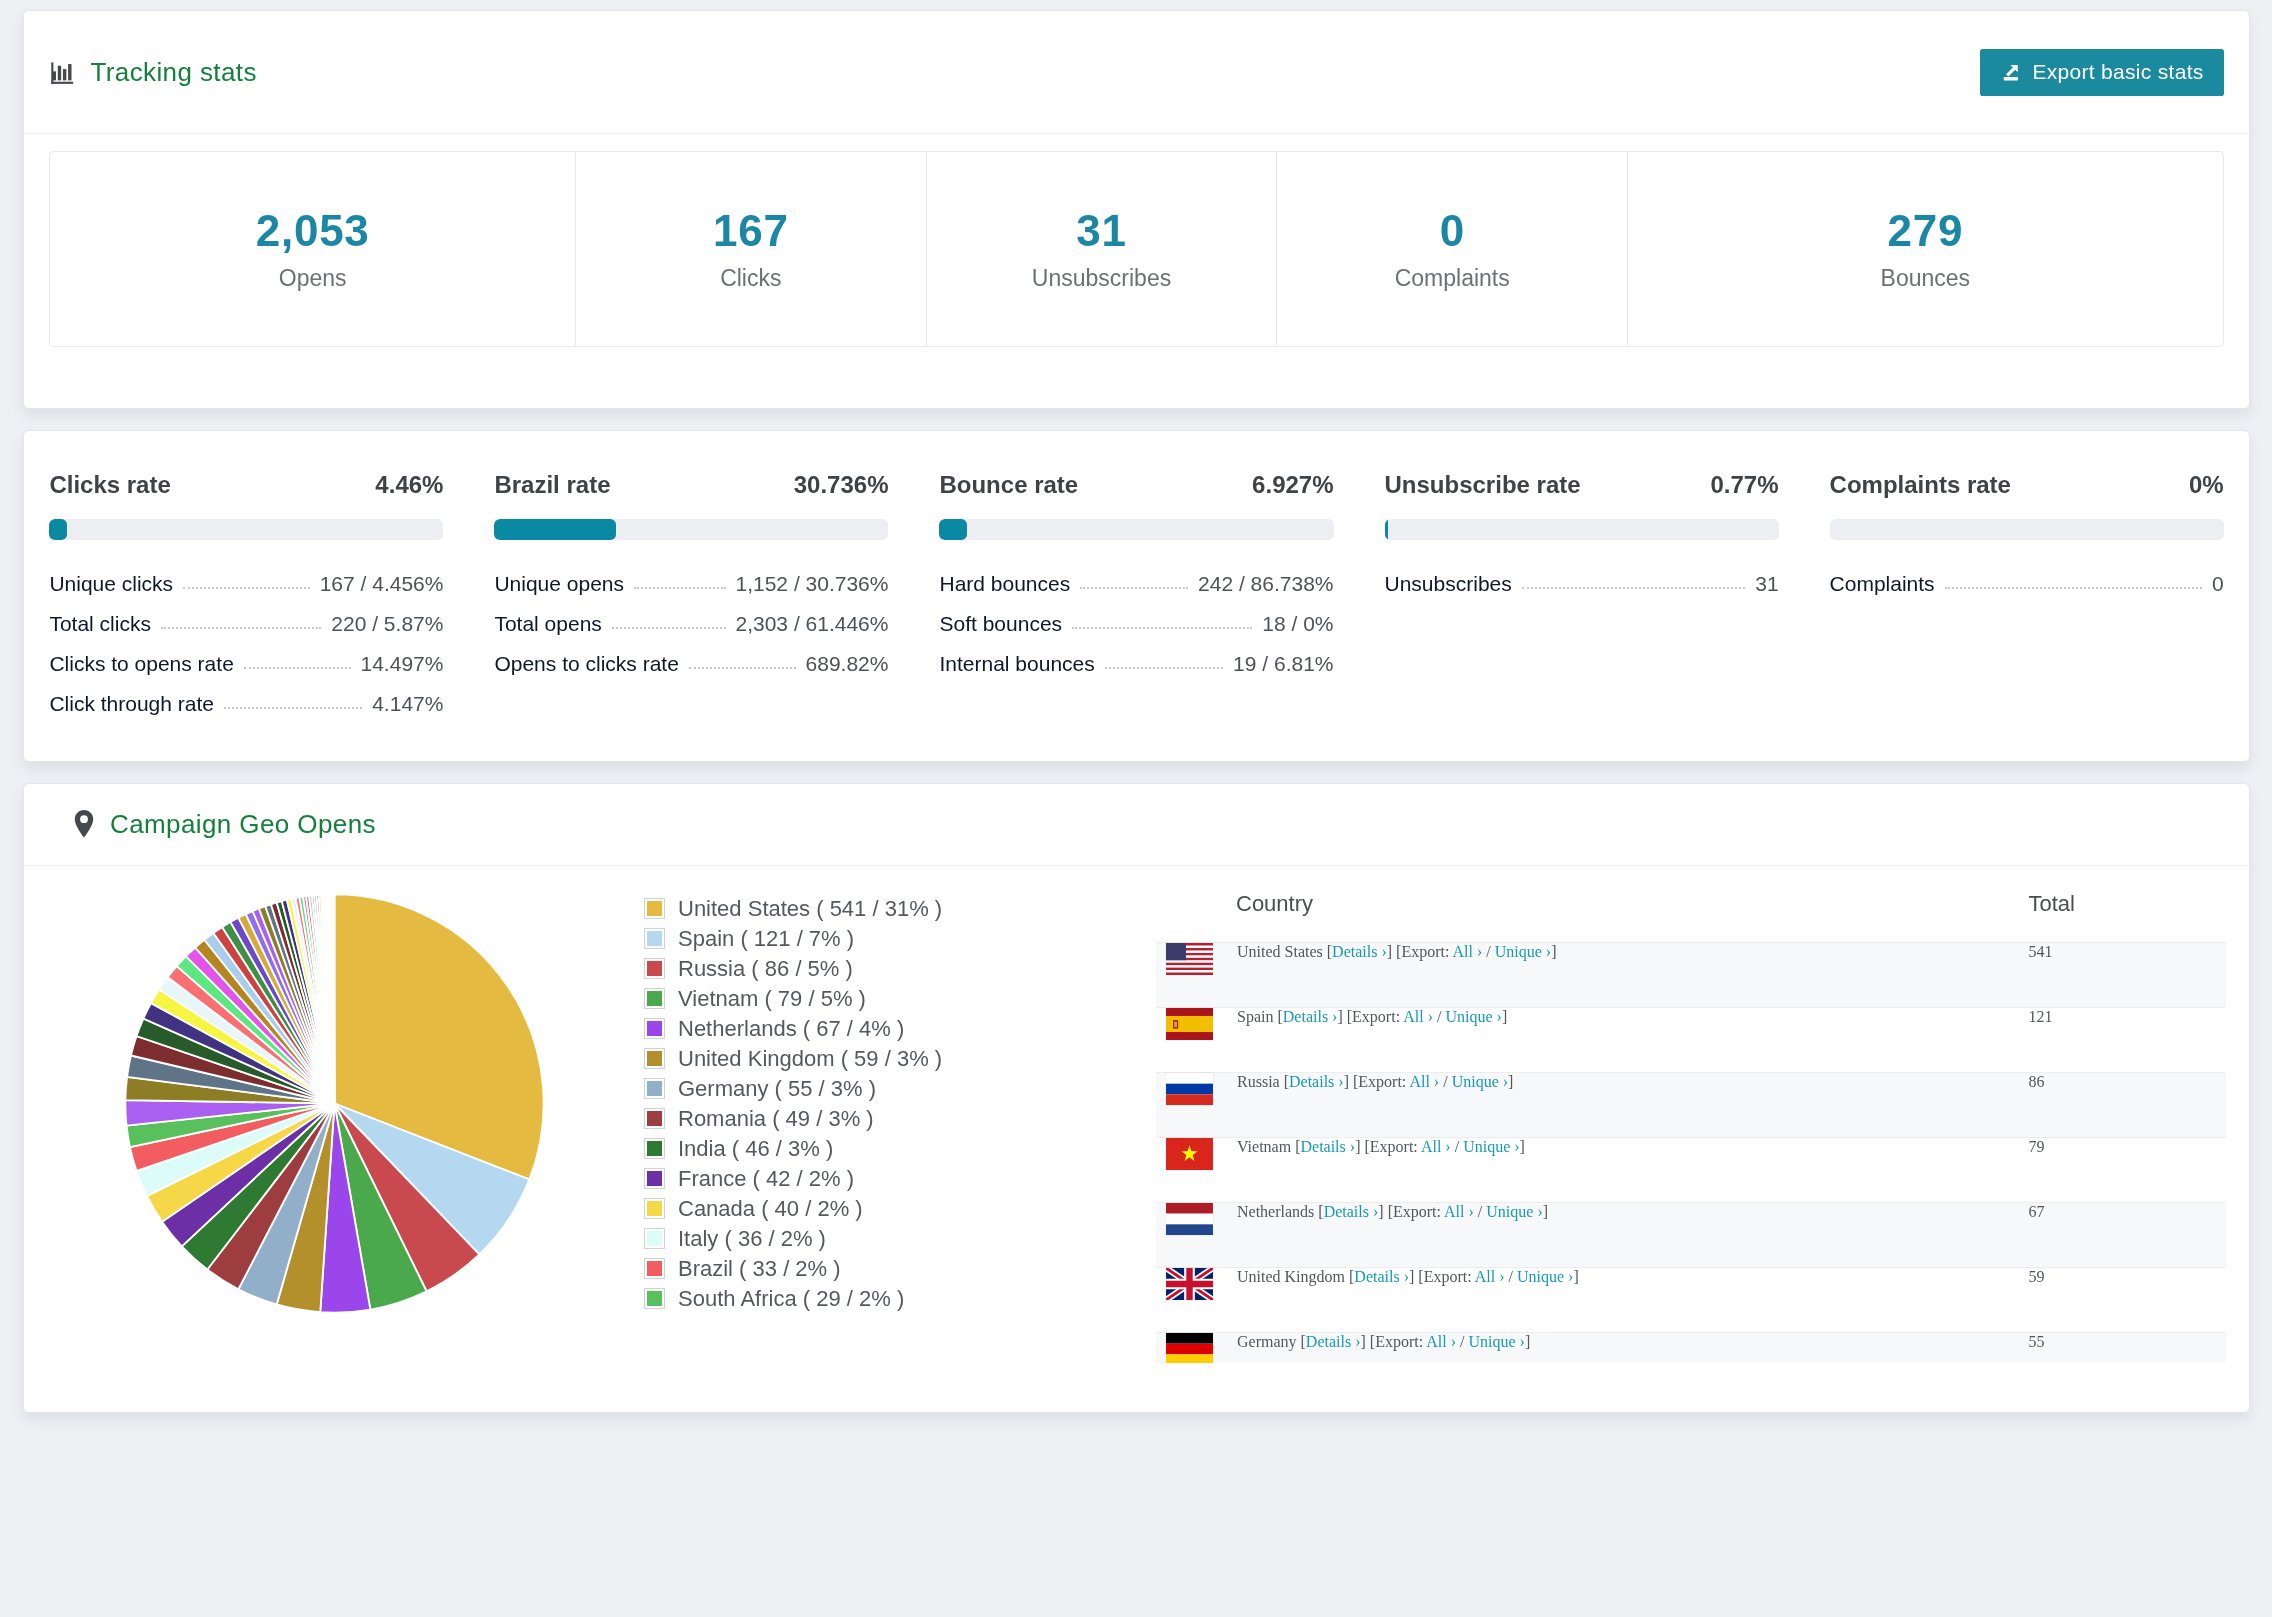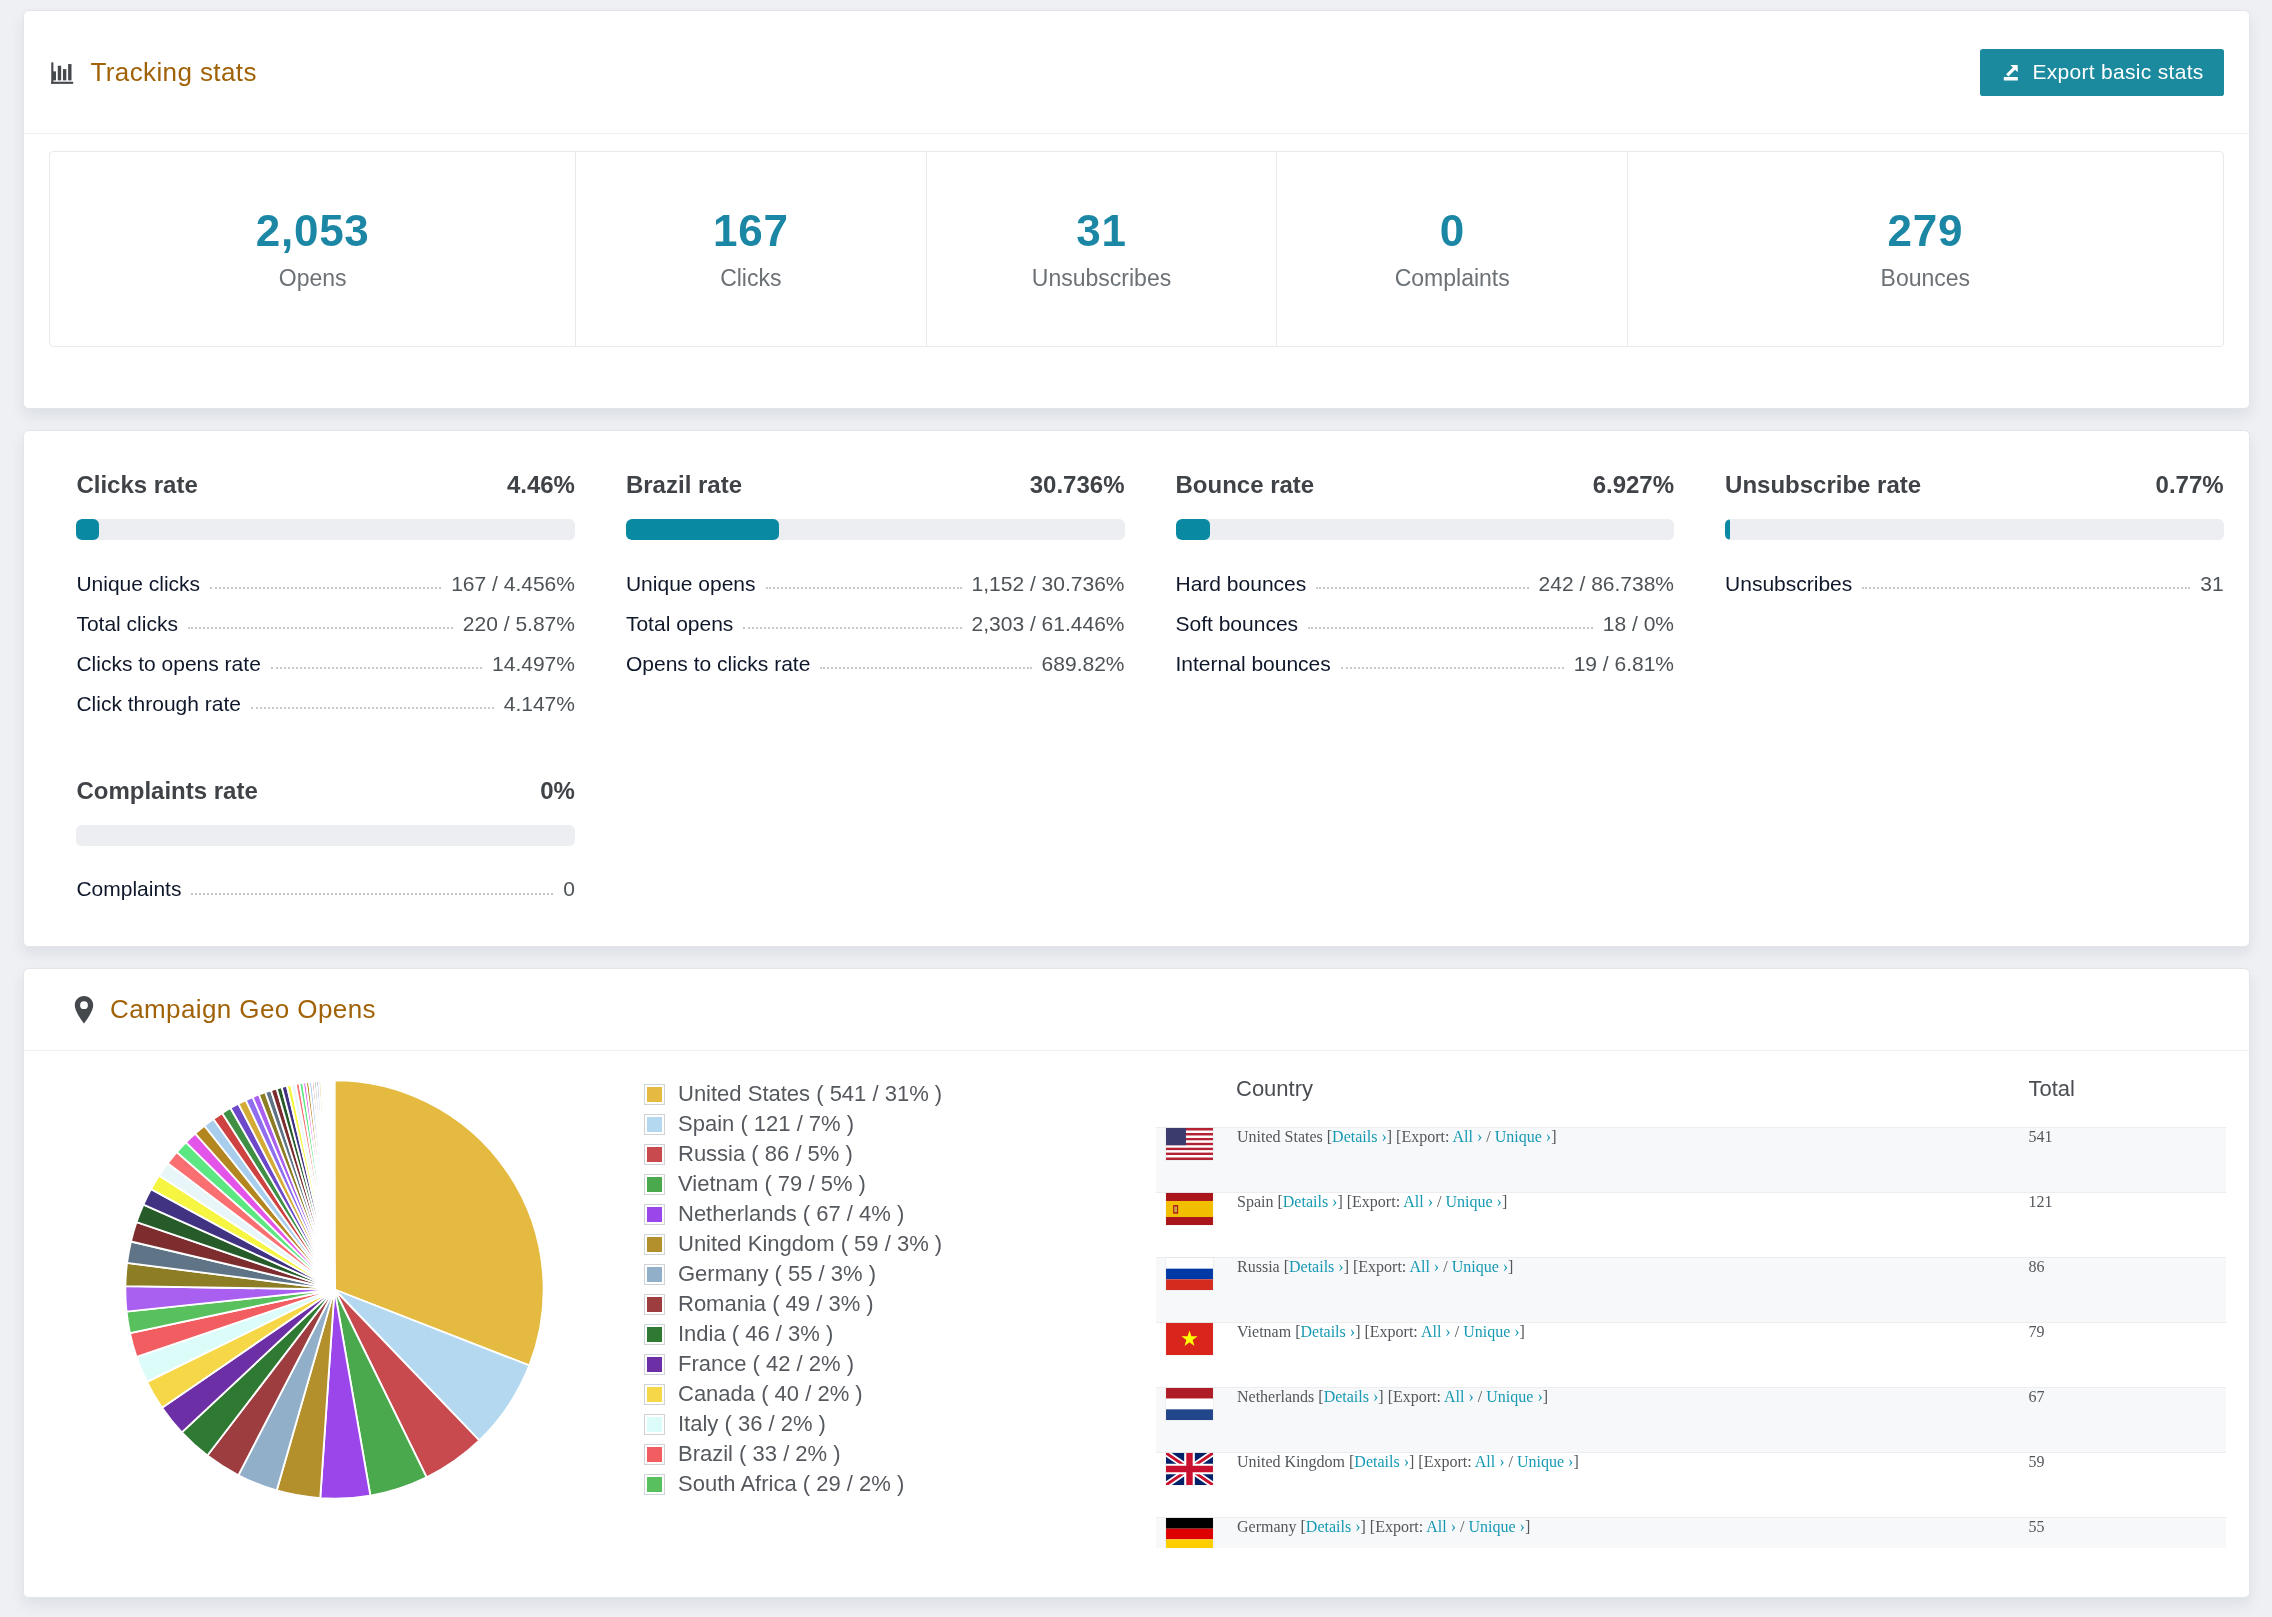--- a/index.html
+++ b/index.html
@@ -11,21 +11,21 @@
     color: #53575b;
   }
   .card {
     background:#fff;
     border:0.7px solid #e2e5e9;
     border-radius:5.6px;
     margin:0 23px;
     box-shadow:0 7px 12.7px rgba(70,80,95,.10);
   }
   .card-head { display:flex; align-items:center; padding:0 25.4px; border-bottom:0.7px solid #f0f1f3; }
-  .card-title { font-size:26px; font-weight:400; color:#a16207; margin:0; letter-spacing:0.4px; }
+  .card-title { font-size:26px; font-weight:400; color:#15803d; margin:0; letter-spacing:0.4px; }
   .head-icon { display:inline-flex; margin-right:14px; }
 
   
   #card-tracking { margin-top:10px; height:399px; }
   #card-tracking .card-head { height:123px; }
   .btn-export {
     margin-left:auto; display:flex; align-items:center; gap:10px;
     background:#1b8a9e; color:#fff; border:none; border-radius:2.8px;
     height:47px; padding:0 20px; font-size:21px; cursor:pointer;
     font-family:inherit; letter-spacing:0.3px;
@@ -37,21 +37,21 @@
   .stat-cell {
     display:flex; flex-direction:column; align-items:center; justify-content:center;
     gap:8.5px; border-left:0.7px solid #e7e9ec;
   }
   .stat-cell:first-child { border-left:none; }
   .stat-value { font-size:44px; font-weight:bold; color:#1b87a5; letter-spacing:0.7px; }
   .stat-label { font-size:23px; color:#6c7176; }
 
   
   #card-rates { margin-top:21px; padding:40px 25.4px 45px; }
-  .rates-grid { display:grid; grid-template-columns:1fr 1fr 1fr 1fr; column-gap:51px; row-gap:61px;margin-left:27px; }
+  .rates-grid { display:grid; grid-template-columns:1fr 1fr 1fr 1fr 1fr; column-gap:51px; row-gap:61px; }
   .rate-head { display:flex; justify-content:space-between; align-items:baseline; }
   .rate-title, .rate-value { font-size:24px; font-weight:bold; color:#3f4347; }
   .bar-track { height:21px; background:#eceef1; border-radius:5.6px; margin-top:20px; overflow:hidden; }
   .bar-fill { height:100%; background:#0a8aa2; border-radius:5.6px; }
   .rate-rows { margin-top:15.5px; }
   .rate-row { display:flex; align-items:flex-end; height:40px; font-size:21px; }
   .row-label { color:#0f172a; white-space:nowrap; }
   .leader { flex:1; border-bottom:2.1px dotted #c6c8cc; margin:0 10px 6.4px; min-width:28px; }
   .row-value { color:#4d5256; white-space:nowrap; }
 

